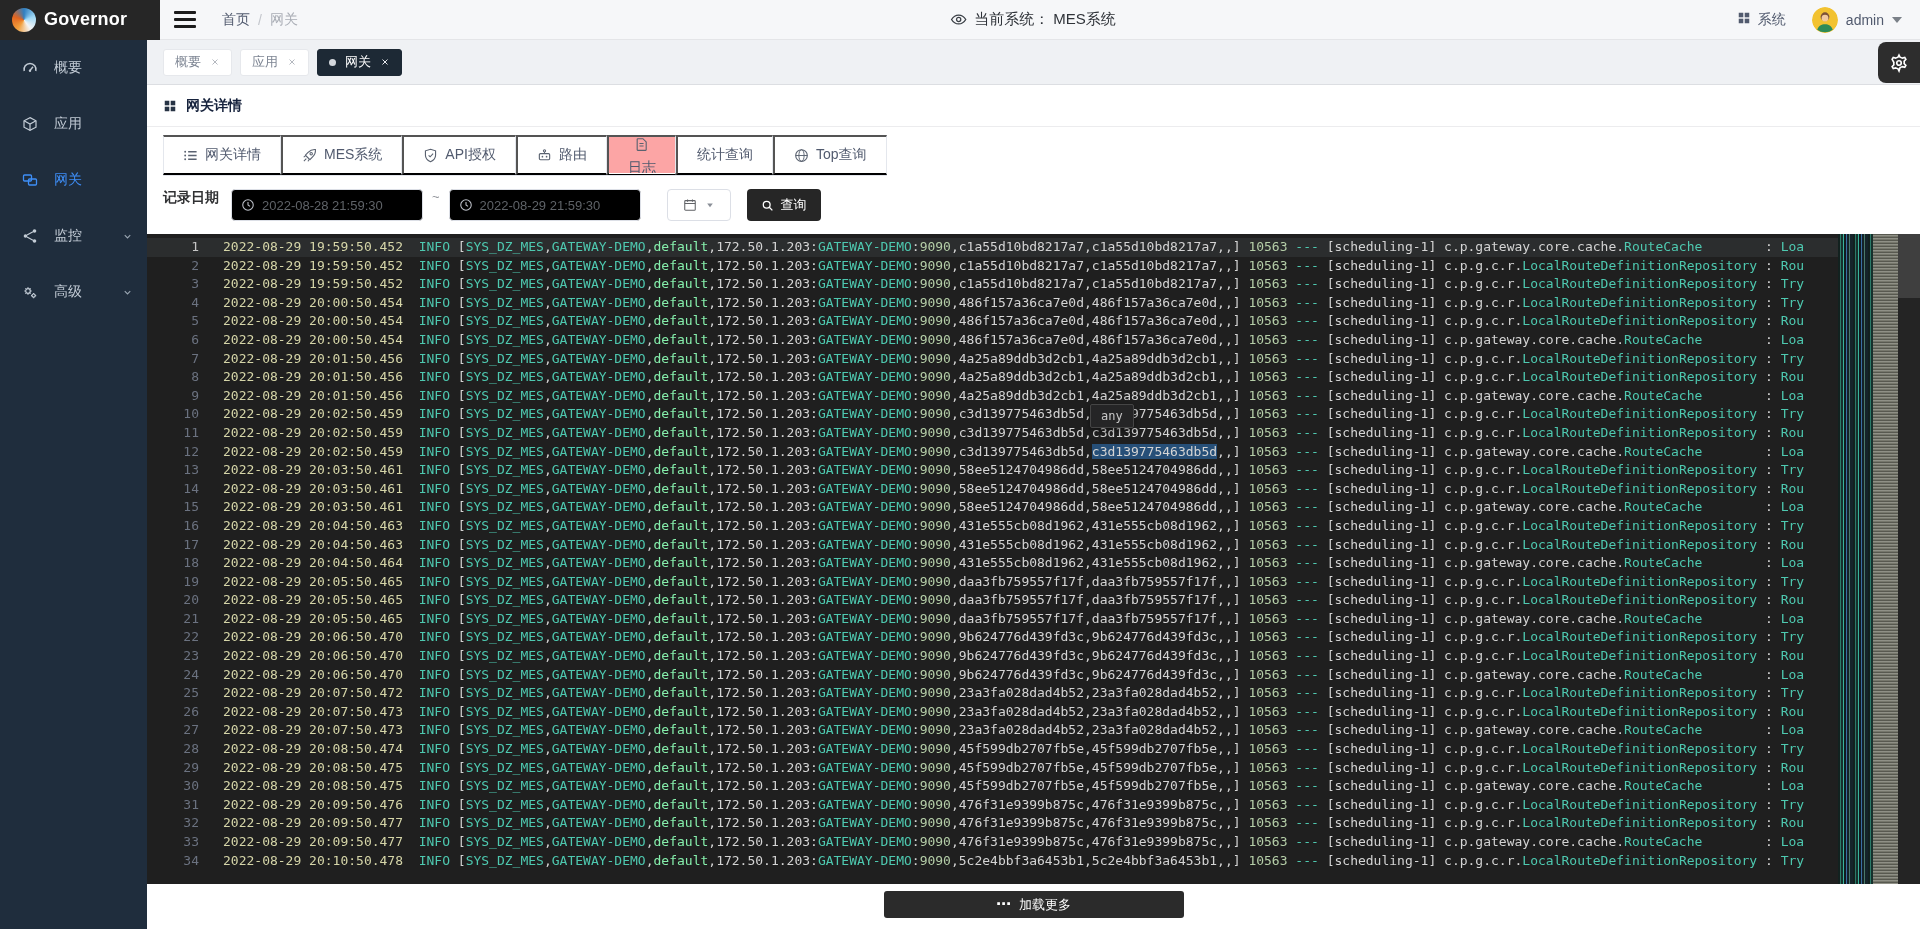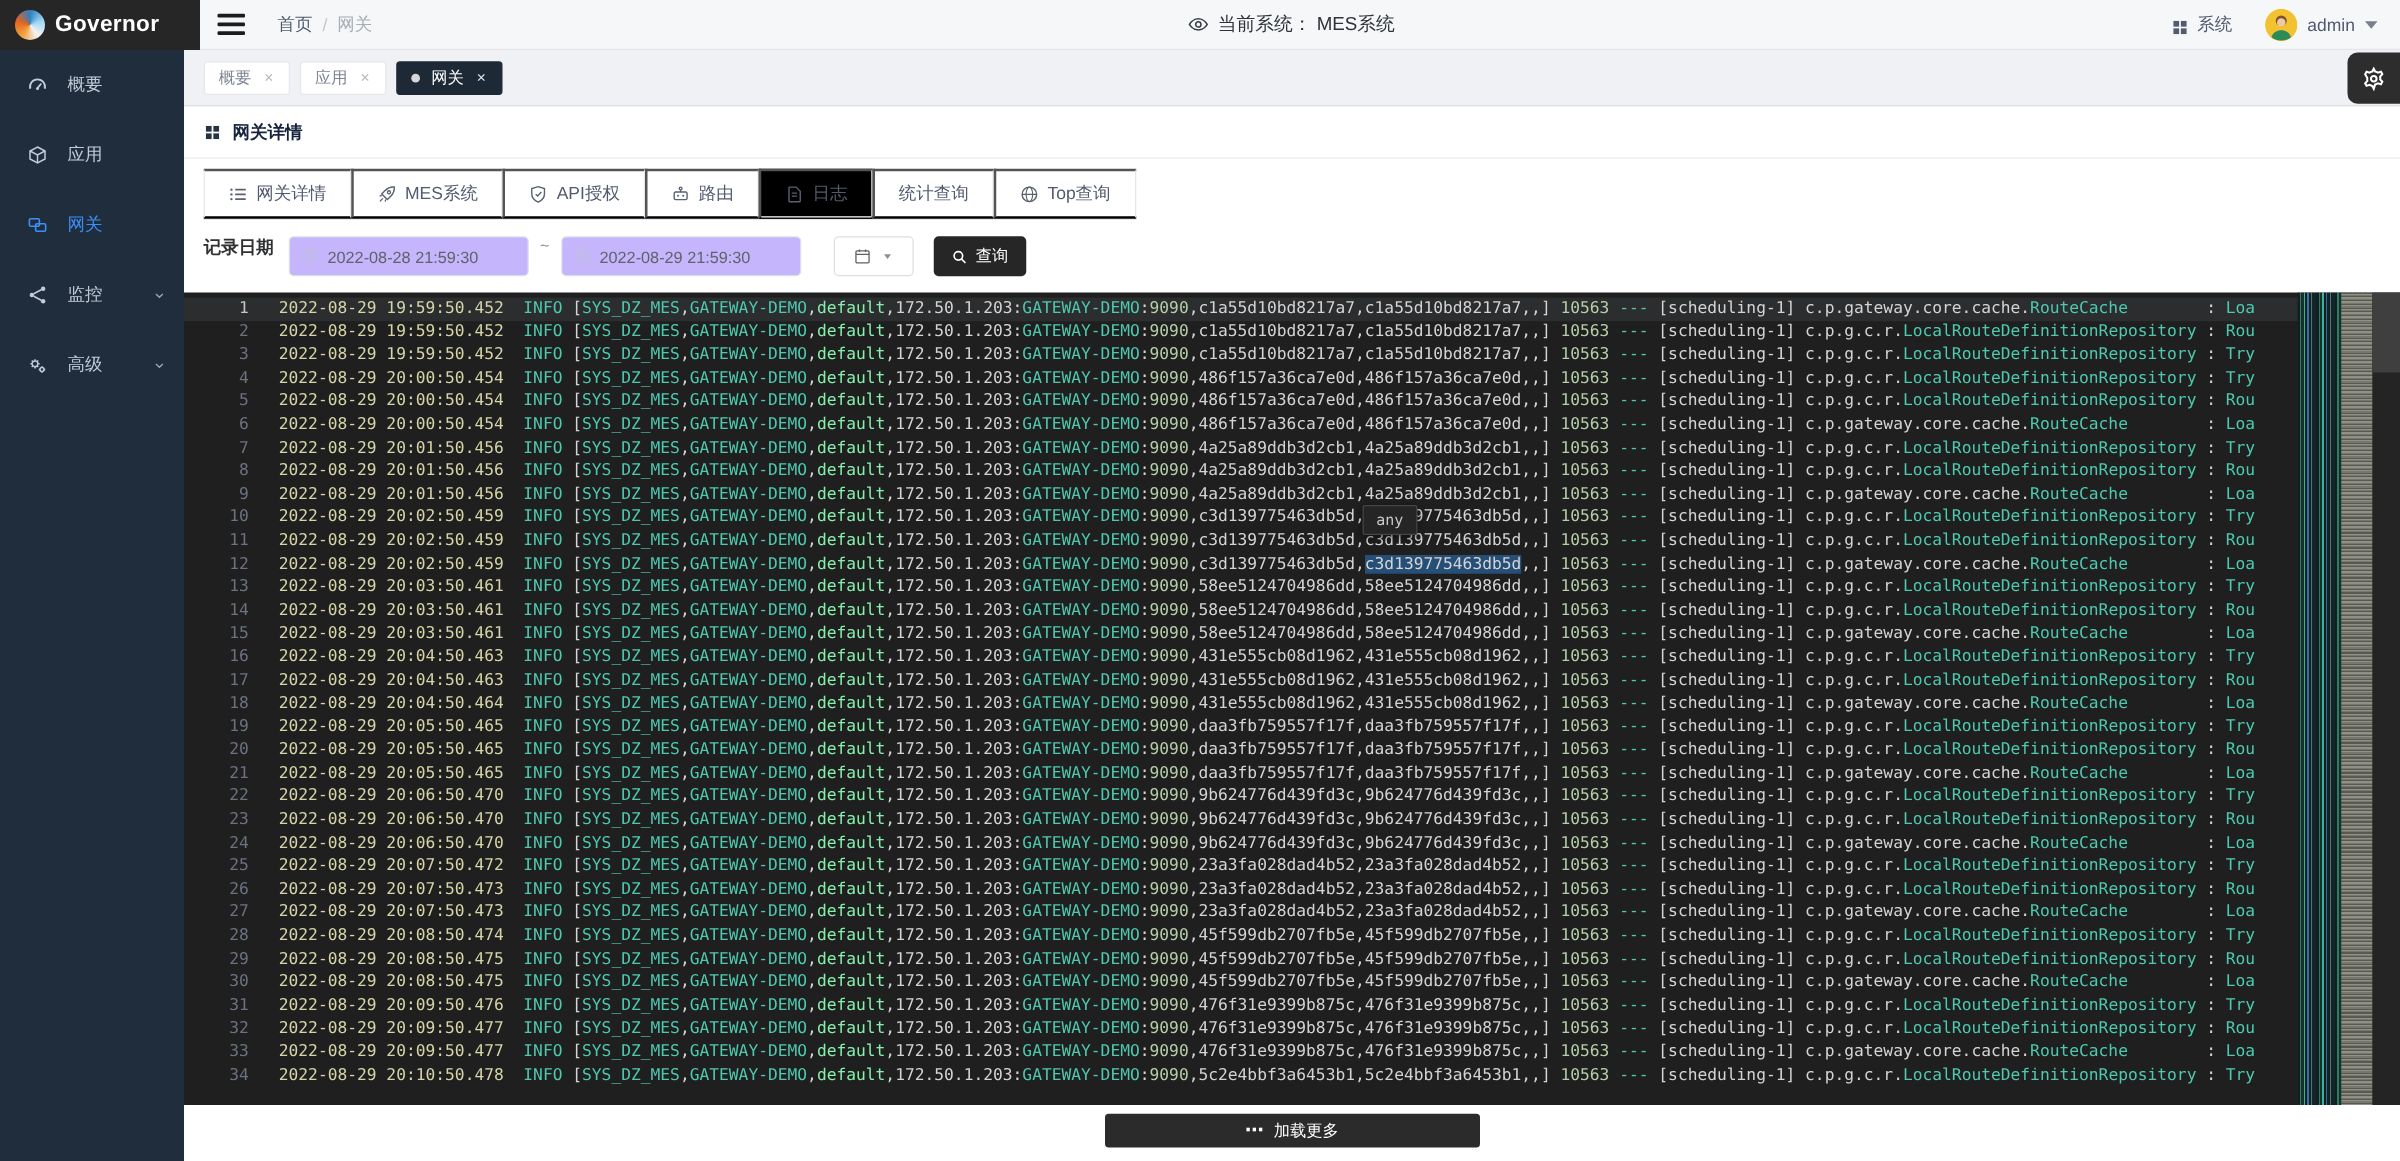--- a/index.html
+++ b/index.html
@@ -21,21 +21,21 @@
     justify-content:center; gap:4px; background:none; border:none; cursor:pointer; }
   .hamburger span { display:block; height:3px; width:22px; background:#1c1c1c; border-radius:1px; }
   .breadcrumb { margin-left:22px; font-size:14px; display:flex; gap:8px; align-items:center; }
   .breadcrumb a { color:#515a6e; text-decoration:none; cursor:pointer; }
   .breadcrumb .sep { color:#c3c6cc; }
   .breadcrumb .crumb-cur { color:#a9adb5; }
   .sys-center { position:absolute; left:1033px; transform:translateX(-50%); display:flex;
     align-items:center; gap:7px; font-size:15px; color:#2f3339; }
   .sys-center .ic { width:17px; height:17px; color:#3a3f46; }
   .nav-right { margin-left:auto; display:flex; align-items:center; gap:26px; padding-right:18px; }
-  .sys-menu { display:flex; align-items:flex-end; gap:7px; font-size:14px; color:#515a6e; cursor:pointer; }
+  .sys-menu { display:flex; align-items:flex-start; gap:7px; font-size:14px; color:#515a6e; cursor:pointer; }
   .sys-menu .ic { width:14px; height:14px; color:#515a6e; }
   .user-menu { display:flex; align-items:center; gap:8px; font-size:14px; color:#515a6e; cursor:pointer; }
   .avatar { width:26px; height:26px; border-radius:50%; overflow:hidden; }
   .caret-down { width:0; height:0; border-left:5px solid transparent; border-right:5px solid transparent;
     border-top:6px solid #7a8088; }
 
   
   .tabstrip { position:fixed; left:147px; right:0; top:40px; height:45px; background:#eff1f4;
     border-bottom:1px solid #dcdee2; display:flex; align-items:center; padding-left:16px; z-index:20; }
   .chips { display:flex; gap:8px; }
@@ -63,26 +63,26 @@
   .page-head { height:42px; display:flex; align-items:center; gap:9px; padding-left:16px;
     border-bottom:1px solid #ececee; }
   .page-head .ic { width:14px; height:14px; color:#273344; }
   .page-title { font-size:14px; font-weight:600; color:#17233d; }
 
   .dtabs { display:inline-flex; margin:8px 0 0 16px; border-bottom:1px solid #e4e7ed; }
   .dtab { height:40px; padding:0 19px; display:flex; align-items:center; gap:7px; font-size:14px;
     color:#515a6e; border-right:1px solid #e4e7ed; cursor:pointer; position:relative; background:transparent; }
   .dtab:first-child { border-left:1px solid #e4e7ed; }
   .dtab .ic { width:15px; height:15px; color:#5a6270; }
-  .dtab.active { background:#000000; }
+  .dtab.active { background:#fca5a5;flex-direction:column; }
   .dtab.active::after { content:''; position:absolute; left:0; right:0; bottom:-1px; height:1px; background:#fff; }
 
   .filter-row { display:flex; align-items:flex-start; margin:13px 16px; height:32px; }
   .filter-label { font-size:14px; font-weight:bold; color:#303133; margin-right:12px; }
-  .dt-input { width:192px; height:32px; border:1px solid #dcdfe6; border-radius:4px; background:#c4b5fd;
+  .dt-input { width:192px; height:32px; border:1px solid #dcdfe6; border-radius:4px; background:#000000;
     display:flex; align-items:center; gap:7px; padding:0 9px; }
   .dt-input .ic { width:14px; height:14px; color:#c0c4cc; flex:none; }
   .dt-input input { border:none; outline:none; background:transparent; font-size:13px; color:#5f6368;
     width:100%; font-family:"Liberation Sans", sans-serif; }
   .tilde { color:#909399; margin:0 9px; font-size:13px; }
   .range-btn { margin-left:26px; width:64px; height:32px; border:1px solid #dcdfe6; border-radius:4px;
     background:#fff; display:flex; align-items:center; justify-content:center; gap:8px; cursor:pointer; color:#606266; }
   .range-btn .ic { width:14px; height:14px; }
   .range-btn .ic.small { width:10px; height:10px; color:#8a8f97; }
   .query-btn { margin-left:16px; height:32px; padding:0 14px; background:#262626; border:none;

